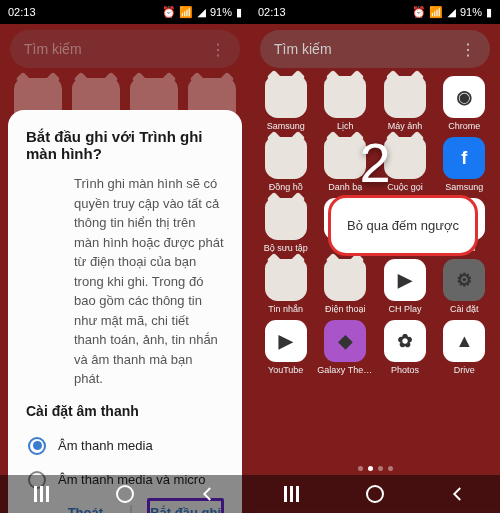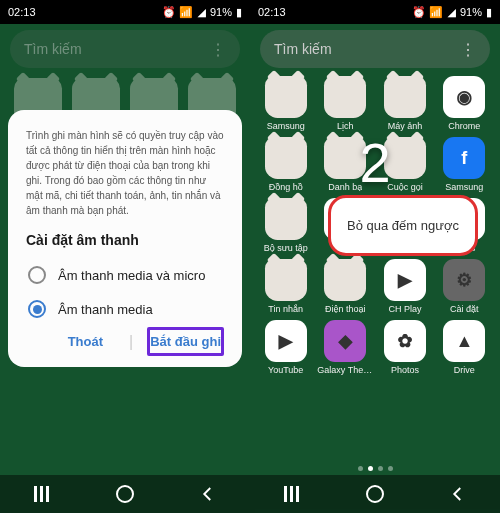--- a/index.html
+++ b/index.html
@@ -1,31 +1,31 @@
 <!DOCTYPE html>
 <html><head>
 <meta charset="utf-8">
 <style>
   * { margin: 0; padding: 0; box-sizing: border-box; font-family: -apple-system, sans-serif; }
   body { width: 500px; height: 513px; display: flex; background: #000; }
-  .phone { width: 250px; height: 513px; position: relative; overflow: hidden; background: #14532d; }
+  .phone { width: 250px; height: 513px; position: relative; overflow: hidden; background: #7f1d1d; }
   .status-bar { height: 24px; background: #000; color: #fff; display: flex; align-items: center; padding: 0 8px; font-size: 11px; justify-content: space-between; }
   .status-right { display: flex; gap: 4px; align-items: center; }
   .search-pill { margin: 6px 10px; height: 38px; background: rgba(120,120,120,0.35); border-radius: 20px; display: flex; align-items: center; padding: 0 14px; color: #ccc; font-size: 14px; gap: 4px; }
   .search-pill.dim { opacity: 0.5; }
   .dots-vert { color: #ccc; font-size: 16px; margin-left: auto; }
   
   .bg-apps { display: flex; gap: 10px; padding: 4px 14px; opacity: 0.35; }
   .bg-app { width: 48px; height: 48px; border-radius: 12px; background: #6a6560; display: flex; align-items: center; justify-content: center; color:#fff; font-size:18px; }
   .bg-app-label { color: #aaa; font-size: 9px; text-align: center; margin-top: 2px; }
   .bg-app-col { display:flex; flex-direction:column; align-items:center; width:52px; }
   
   .dialog { position: absolute; left: 8px; right: 8px; top: 110px; background: #fcfcfc; border-radius: 16px; padding: 18px 18px 10px; }
   .dialog-title { font-size: 15px; font-weight: 600; color: #1a1a1a; margin-bottom: 12px; }
-  .dialog-body { font-size: 10px; color: #555; line-height: 1.5; margin-bottom: 14px; }
+  .dialog-body { font-size: 13px; color: #555; line-height: 1.5; margin-bottom: 14px; margin-left: 48px; }
   .dialog-section { font-size: 14px; font-weight: 600; color: #1a1a1a; margin-bottom: 10px; }
   .radio-row { display: flex; align-items: center; gap: 12px; padding: 8px 2px; font-size: 13px; color: #222; }
   .radio { width: 18px; height: 18px; border: 2px solid #888; border-radius: 50%; display: flex; align-items: center; justify-content: center; }
   .radio.sel { border-color: #3a7cce; }
   .radio.sel::after { content: ''; width: 9px; height: 9px; background: #3a7cce; border-radius: 50%; }
   .dialog-actions { display: flex; justify-content: flex-end; align-items: center; gap: 14px; }
   .action-btn { color: #3a7cce; font-size: 13px; font-weight: 600; padding: 8px 12px; }
   .action-sep { color: #ccc; }
   .highlight-red { border: 3px solid #6d28d9; border-radius: 2px; padding: 4px 0; }
   
@@ -83,29 +83,30 @@
         <div class="bg-app cat"></div>
         <div class="bg-app-label">Máy ảnh</div>
       </div>
     <div class="bg-app-col">
         <div class="bg-app cat"></div>
         <div class="bg-app-label">Chrome</div>
       </div>
   </div>
 
   <div class="dialog">
+    <div class="dialog-title">Bắt đầu ghi với Trình ghi màn hình?</div>
     <div class="dialog-body">Trình ghi màn hình sẽ có quyền truy cập vào tất cả thông tin hiển thị trên màn hình hoặc được phát từ điện thoại của bạn trong khi ghi. Trong đó bao gồm các thông tin như mật mã, chi tiết thanh toán, ảnh, tin nhắn và âm thanh mà bạn phát.</div>
     <div class="dialog-section">Cài đặt âm thanh</div>
     <div class="radio-row">
+      <span class="radio sel"></span>
+      <span>Âm thanh media</span>
+    </div>
+    <div class="radio-row">
       <span class="radio"></span>
       <span>Âm thanh media và micro</span>
-    </div>
-    <div class="radio-row">
-      <span class="radio sel"></span>
-      <span>Âm thanh media</span>
     </div>
     <div class="dialog-actions">
       <span class="action-btn">Thoát</span>
       <span class="action-sep">|</span>
       <span class="action-btn highlight-red">Bắt đầu ghi</span>
     </div>
   </div>
 
   <div class="nav-bar">
     <div class="nav-btn nav-recent">

